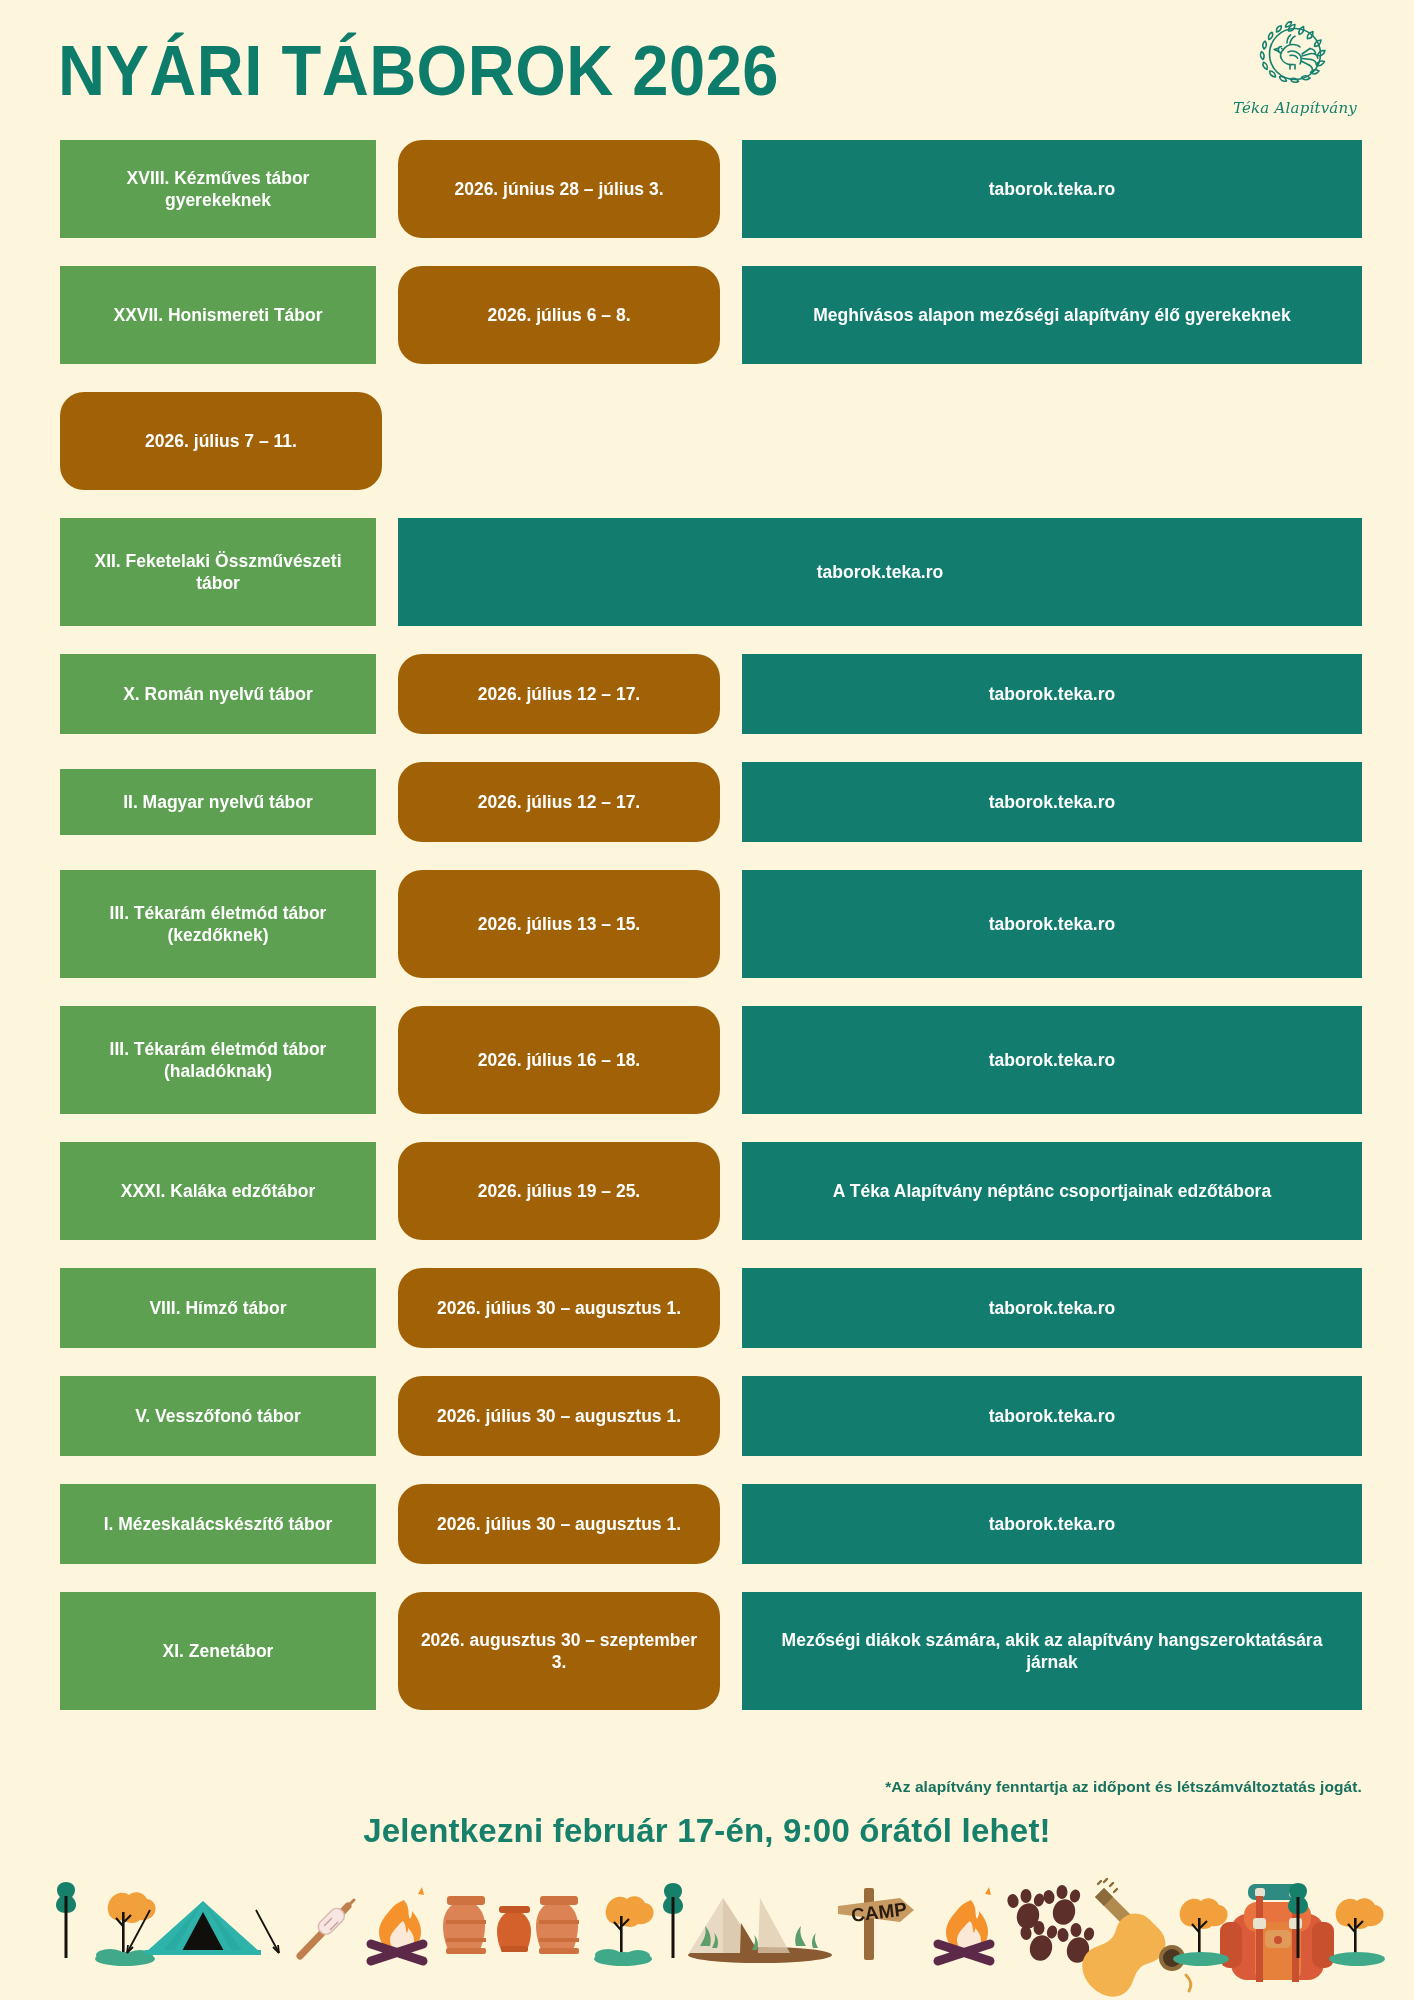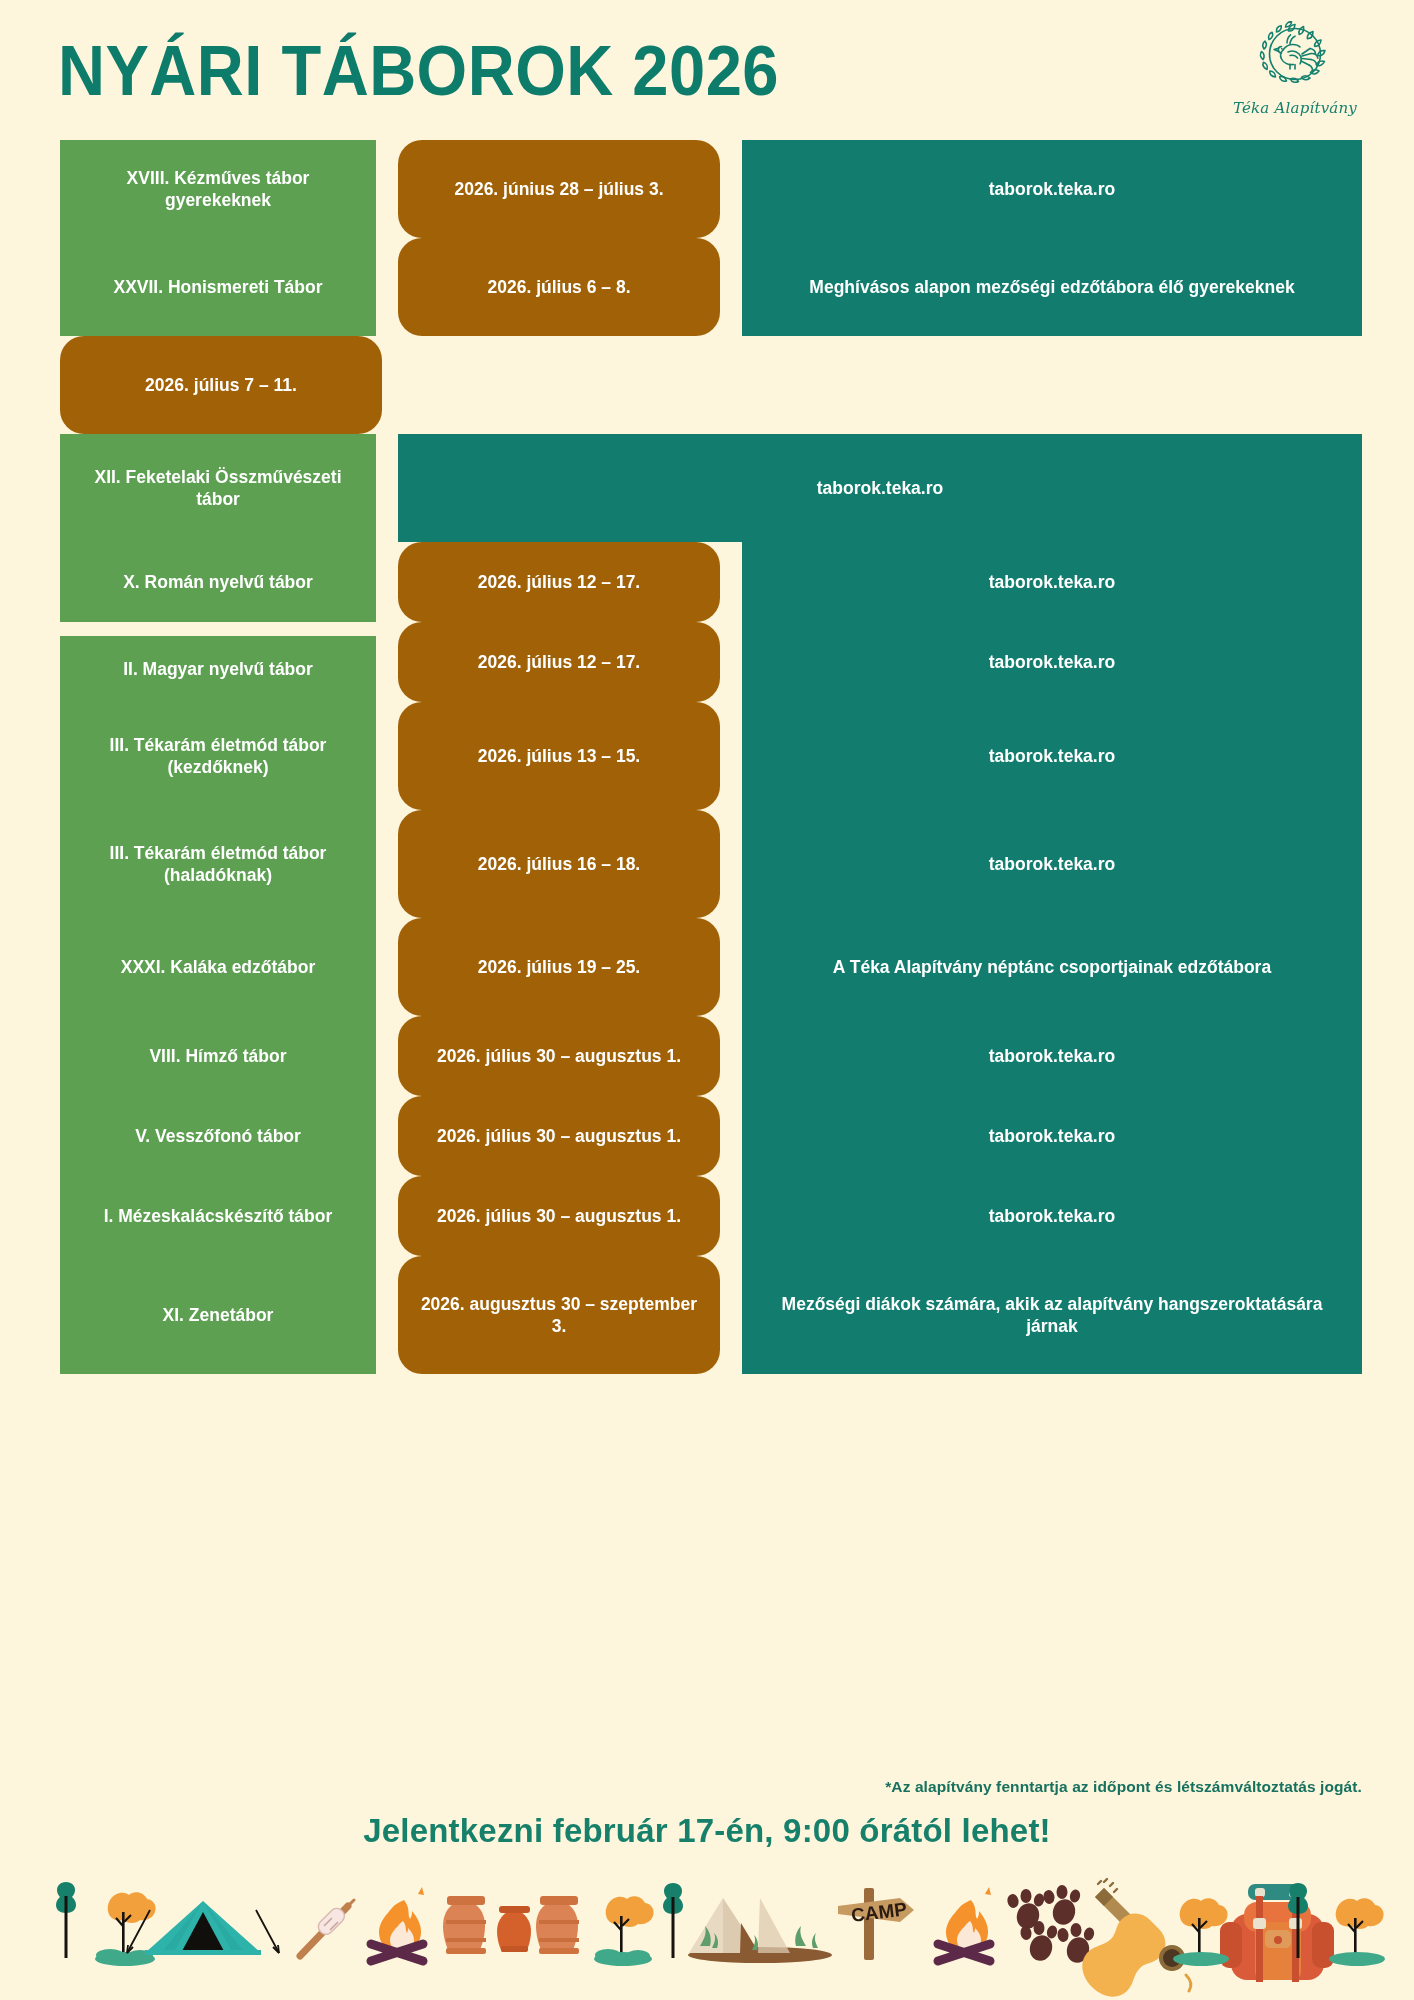--- a/index.html
+++ b/index.html
@@ -61,22 +61,22 @@
   
   #camp-table {
     position: absolute;
     left: 0;
     top: 140px;
     width: 1414px;
   }
 
   .camp-row {
     display: flex;
-    align-items: flex-end;
-    margin-bottom: 0;
+    align-items: center;
+    margin-bottom: 28px;
     padding-left: 60px;
     padding-right: 52px;
   }
 
   .cell {
     display: flex;
     align-items: center;
     justify-content: center;
     text-align: center;
     color: #FFFFFF;
@@ -195,21 +195,21 @@
 
 <div id="camp-table">
     <div class="camp-row" style="height: 98px;">
       <div class="cell cell-name" style="height: 98px;">XVIII. Kézműves tábor gyerekeknek</div>
       <div class="cell cell-date" style="height: 98px;">2026. június 28 – július 3.</div>
       <div class="cell cell-info" style="height: 98px; white-space: pre-line;">taborok.teka.ro</div>
     </div>
     <div class="camp-row" style="height: 98px;">
       <div class="cell cell-name" style="height: 98px;">XXVII. Honismereti Tábor</div>
       <div class="cell cell-date" style="height: 98px;">2026.  július 6 – 8.</div>
-      <div class="cell cell-info" style="height: 98px; white-space: pre-line;">Meghívásos alapon mezőségi edzőtábora élő gyerekeknek</div>
+      <div class="cell cell-info" style="height: 98px; white-space: pre-line;">Meghívásos alapon mezőségi alapítvány élő gyerekeknek</div>
     </div>
     <div class="camp-row" style="height: 98px;">
       <div class="cell cell-date" style="height: 98px;">2026. július 7 – 11.</div>
     </div>
     <div class="camp-row" style="height: 108px;">
       <div class="cell cell-name" style="height: 108px;">XII. Feketelaki Összművészeti tábor</div>
       <div class="cell cell-info" style="height: 108px; white-space: pre-line;">taborok.teka.ro</div>
     </div>
     <div class="camp-row" style="height: 80px;">
       <div class="cell cell-name" style="height: 80px;">X. Román nyelvű tábor</div>

